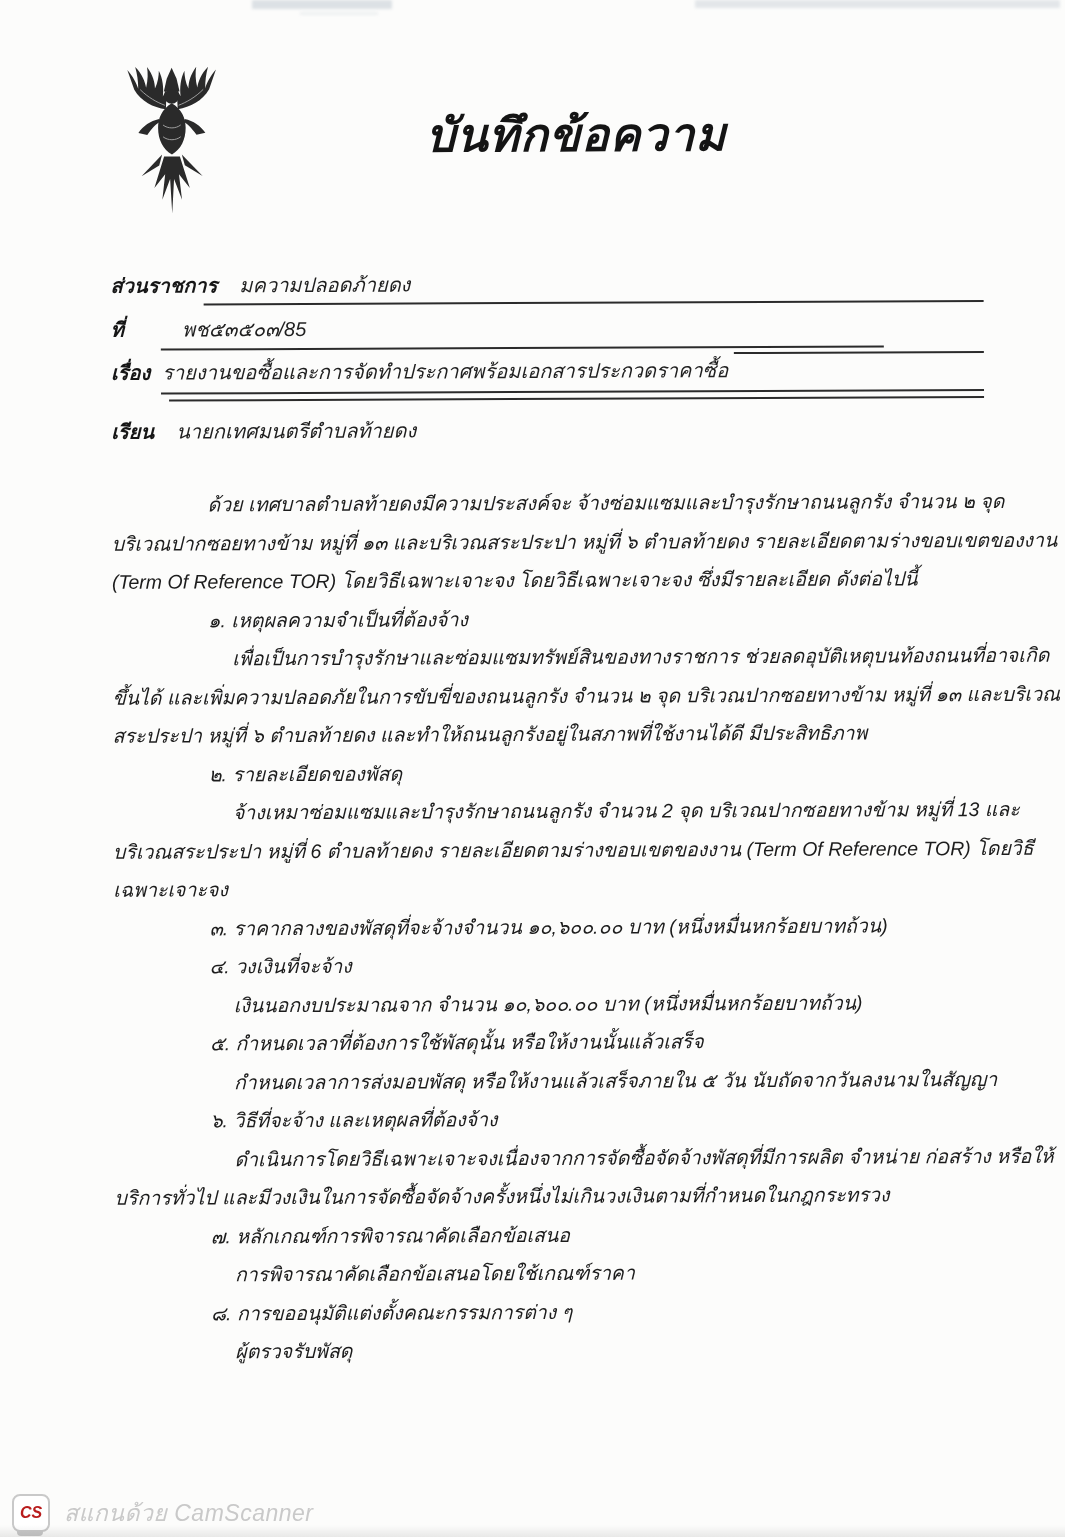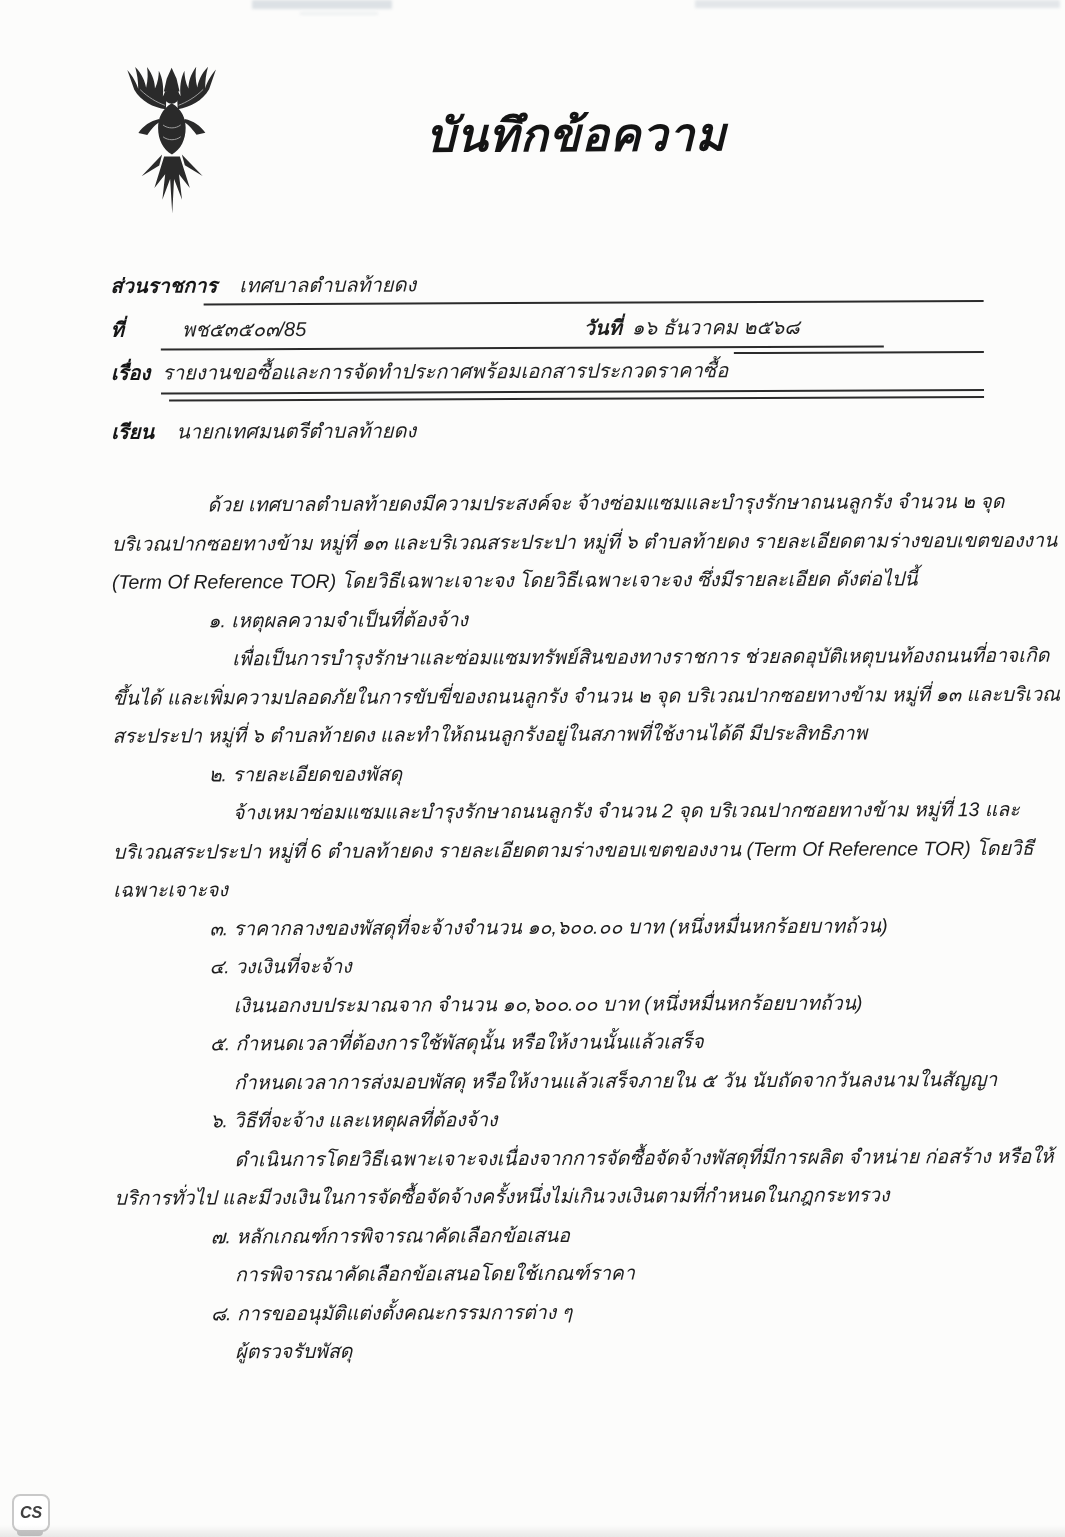--- a/index.html
+++ b/index.html
@@ -54,21 +54,21 @@
   
   .ln{position:absolute;left:112px;white-space:nowrap;font-size:19.5px;color:#1c1c1c;}
   .ind0{padding-left:0;}
   .ind1{padding-left:96px;}
   .ind2{padding-left:120px;}
 
   
   .wm{position:absolute;left:12px;top:1494px;display:flex;align-items:center;}
   .cs-badge{width:34px;height:34px;border:2.5px solid #c9c9c9;border-radius:8px;
     display:flex;align-items:center;justify-content:center;position:relative;
-    font-weight:700;font-size:16px;color:#404040;background:#fff;}
+    font-weight:700;font-size:16px;color:#b91c1c;background:#fff;}
   .cs-badge::after{content:"";position:absolute;left:3px;bottom:-6px;width:26px;height:5px;
     background:#c9c9c9;border-radius:0 0 4px 4px;}
   .wm-text{margin-left:14px;font-size:23px;color:#c9c9c9;letter-spacing:.5px;}
 </style>
 </head>
 <body>
 
 <div class="page">
 
   <div class="smudge sm1"></div>
@@ -94,29 +94,26 @@
         <path d="M33,24 C41,32 50,37 58,40"></path>
         <path d="M97,24 C89,32 80,37 72,40"></path>
         <path d="M56,60 C61,64 69,64 74,60"></path>
         <path d="M56,72 C61,76 69,76 74,72"></path>
       </g>
     </svg>
 
     <div class="doc-title">บันทึกข้อความ</div>
 
     <div class="frow row-agency">
-      <span class="lbl">ส่วนราชการ</span><span class="val">เทศบาลตำบลท้ายดง</span>
+      <span class="lbl">ส่วนราชการ</span><span class="val">มความปลอดภ้ายดง</span>
     </div>
     <div class="rule rule1"></div>
 
     <div class="frow row-number">
       <span class="lbl">ที่</span><span class="val">พช๕๓๕๐๓/85</span>
-    </div>
-    <div class="date-group">
-      <span class="lbl">วันที่</span><span class="val">๑๖ ธันวาคม ๒๕๖๘</span>
     </div>
     <div class="rule rule2a"></div>
     <div class="rule rule2b"></div>
 
     <div class="frow row-subject">
       <span class="lbl">เรื่อง</span><span class="val">รายงานขอซื้อและการจัดทำประกาศพร้อมเอกสารประกวดราคาซื้อ</span>
     </div>
     <div class="rule rule3a"></div>
     <div class="rule rule3b"></div>
 
@@ -145,16 +142,17 @@
     <div class="ln ind0" style="top:1181px">บริการทั่วไป และมีวงเงินในการจัดซื้อจัดจ้างครั้งหนึ่งไม่เกินวงเงินตามที่กำหนดในกฎกระทรวง</div>
     <div class="ln ind1" style="top:1220px">๗. หลักเกณฑ์การพิจารณาคัดเลือกข้อเสนอ</div>
     <div class="ln ind2" style="top:1258px">การพิจารณาคัดเลือกข้อเสนอโดยใช้เกณฑ์ราคา</div>
     <div class="ln ind1" style="top:1297px">๘. การขออนุมัติแต่งตั้งคณะกรรมการต่าง ๆ</div>
     <div class="ln ind2" style="top:1335px">ผู้ตรวจรับพัสดุ</div>
 
   </div>
 
   <div class="wm">
     <div class="cs-badge">CS</div>
+    <div class="wm-text">สแกนด้วย CamScanner</div>
   </div>
 
   <div class="bottom-fade"></div>
 </div>
 
 </body></html>

